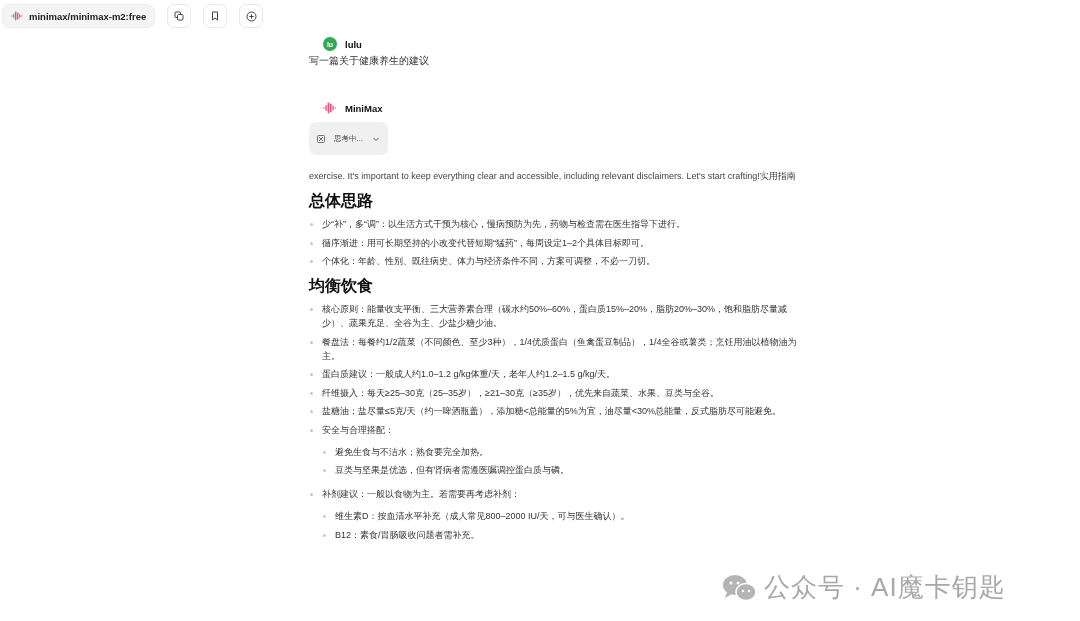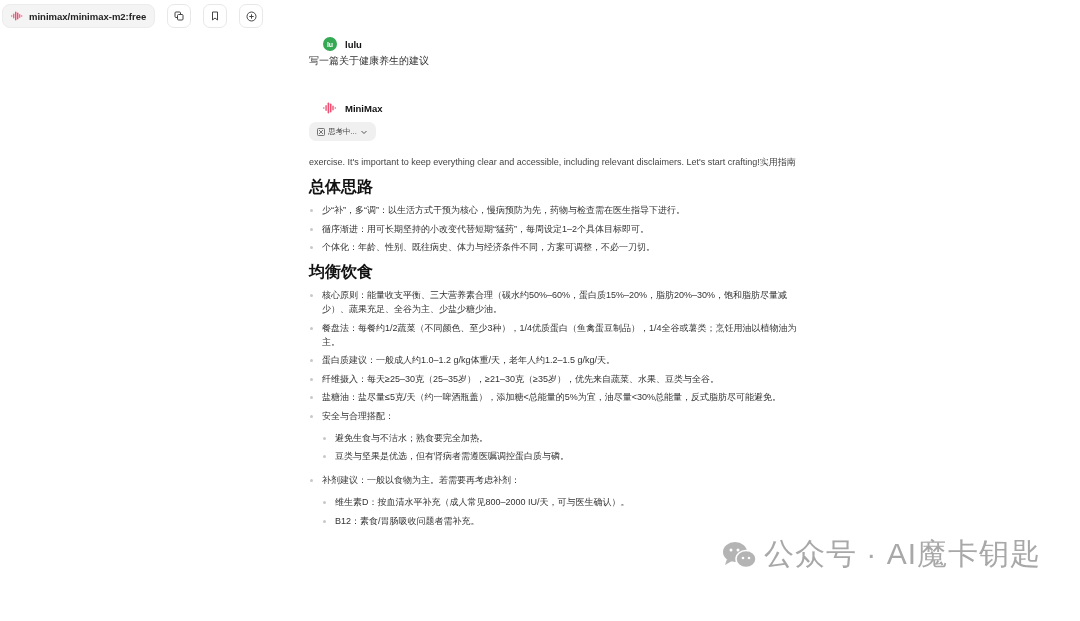--- a/index.html
+++ b/index.html
@@ -10,32 +10,32 @@
     .model-chip { height: 24px; padding: 0 8px; border-radius: 8px; background: #f4f4f5; border: 1px solid #ececec; display: flex; align-items: center; gap: 6px; font-size: 9.5px; font-weight: bold; color: #222; }
     .icon-btn { width: 24px; height: 24px; border-radius: 7px; border: 1px solid #e8e8e8; background: #fff; display: flex; align-items: center; justify-content: center; }
 
     .chat { position: absolute; left: 287px; top: 37px; width: 520px; }
     .msg-head { display: flex; align-items: center; gap: 8px; padding-left: 36px; }
     .avatar { width: 14px; height: 14px; border-radius: 50%; background: #34a853; color: #fff; font-size: 7px; font-weight: bold; display: flex; align-items: center; justify-content: center; }
     .name { font-size: 9.5px; font-weight: bold; color: #111; }
     .user-text { margin-left: 22px; margin-top: 3px; font-size: 10px; color: #333; }
 
     .assistant { margin-top: 34px; }
-    .thinking-chip { margin-left: 22px; margin-top: 8px; display: inline-flex; align-items: center; gap: 3px; height: 19px; padding: 4px 8px; border-radius: 7px; background: #f0f0f0; font-size: 7.5px; color: #444; }
+    .thinking-chip { margin-left: 22px; margin-top: 8px; display: inline-flex; align-items: center; gap: 9px; height: 33px; padding: 4px 8px; border-radius: 7px; background: #f0f0f0; font-size: 7.5px; color: #444; }
 
     .body { margin-left: 22px; margin-top: 14px; font-size: 9px; color: #333; line-height: 14px; }
     .intro { color: #444; }
     h2 { font-size: 16px; font-weight: bold; color: #111; margin-top: 9px; margin-bottom: 7px; line-height: 18px; }
     ul { list-style: none; }
     ul li { position: relative; padding-left: 13px; margin-bottom: 4.5px; line-height: 14px; }
     ul li::before { content: ""; position: absolute; left: 1px; top: 6px; width: 3px; height: 3px; border-radius: 50%; background: #c8c8c8; }
     ul.sub { margin-top: 8px; margin-bottom: 10px; }
     ul.sub li { padding-left: 13px; }
 
-    .watermark { position: absolute; left: 722px; top: 534px; display: flex; align-items: center; gap: 6px; color: #a8a8a8; font-size: 30px; letter-spacing: 1px; }
+    .watermark { position: absolute; left: 722px; top: 570px; display: flex; align-items: center; gap: 6px; color: #a8a8a8; font-size: 26px; letter-spacing: 1px; }
   </style>
 </head>
 <body>
 
 <div class="topbar">
   <div class="model-chip">
     <svg width="12" height="10" viewBox="0 0 12 10">
       <rect x="0" y="4" width="1.4" height="2" rx="0.7" fill="#f38aa0"></rect>
       <rect x="2" y="2.5" width="1.4" height="5" rx="0.7" fill="#f06a88"></rect>
       <rect x="4" y="0.5" width="1.4" height="9" rx="0.7" fill="#ee4f72"></rect>

